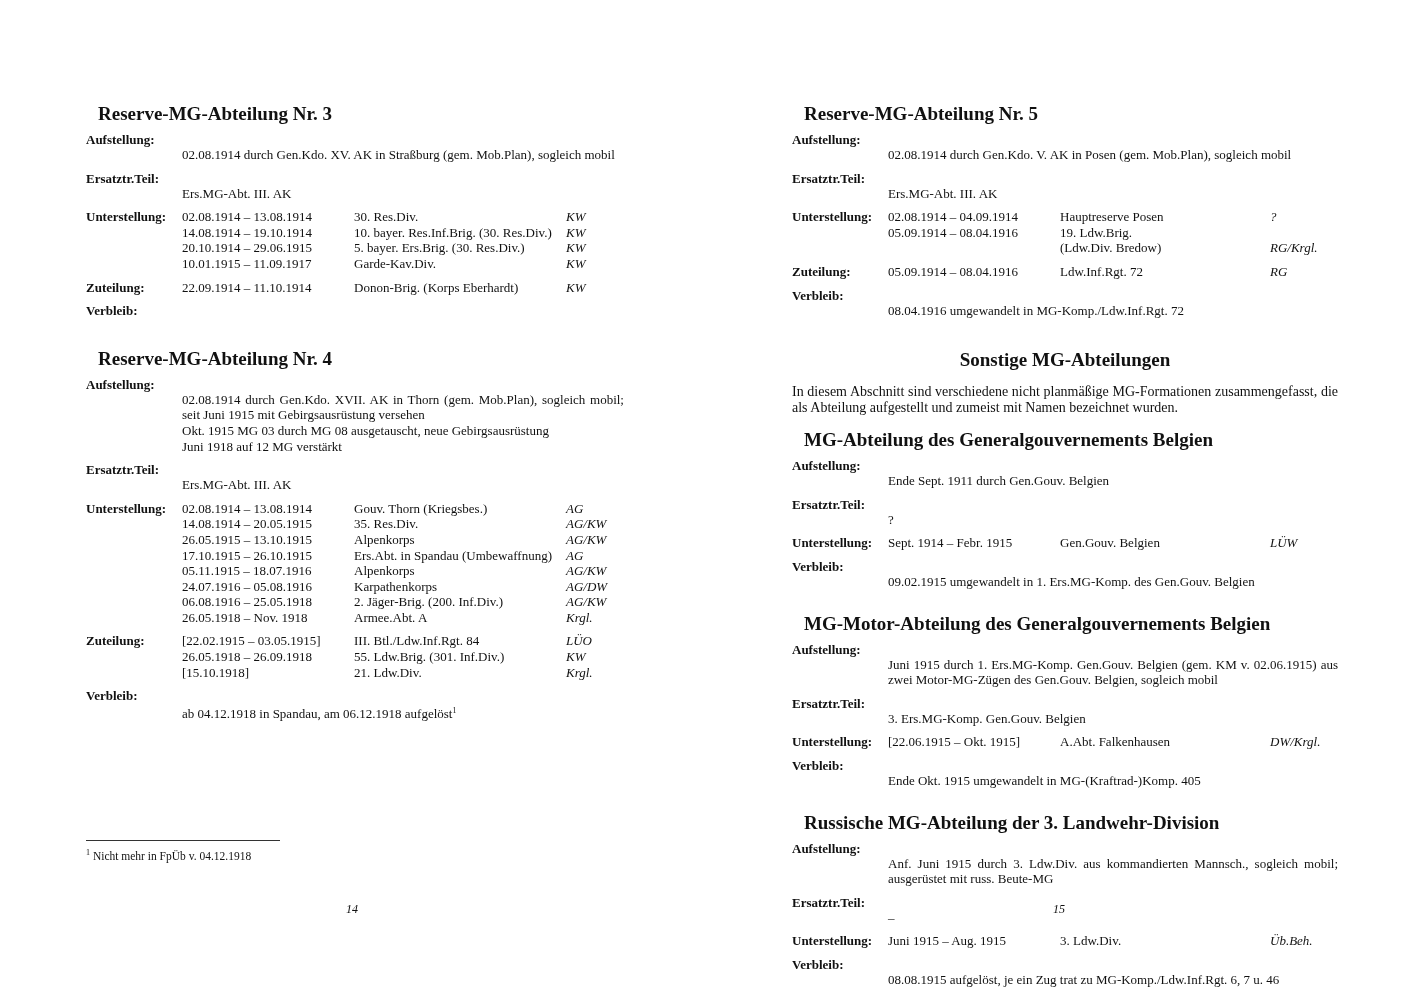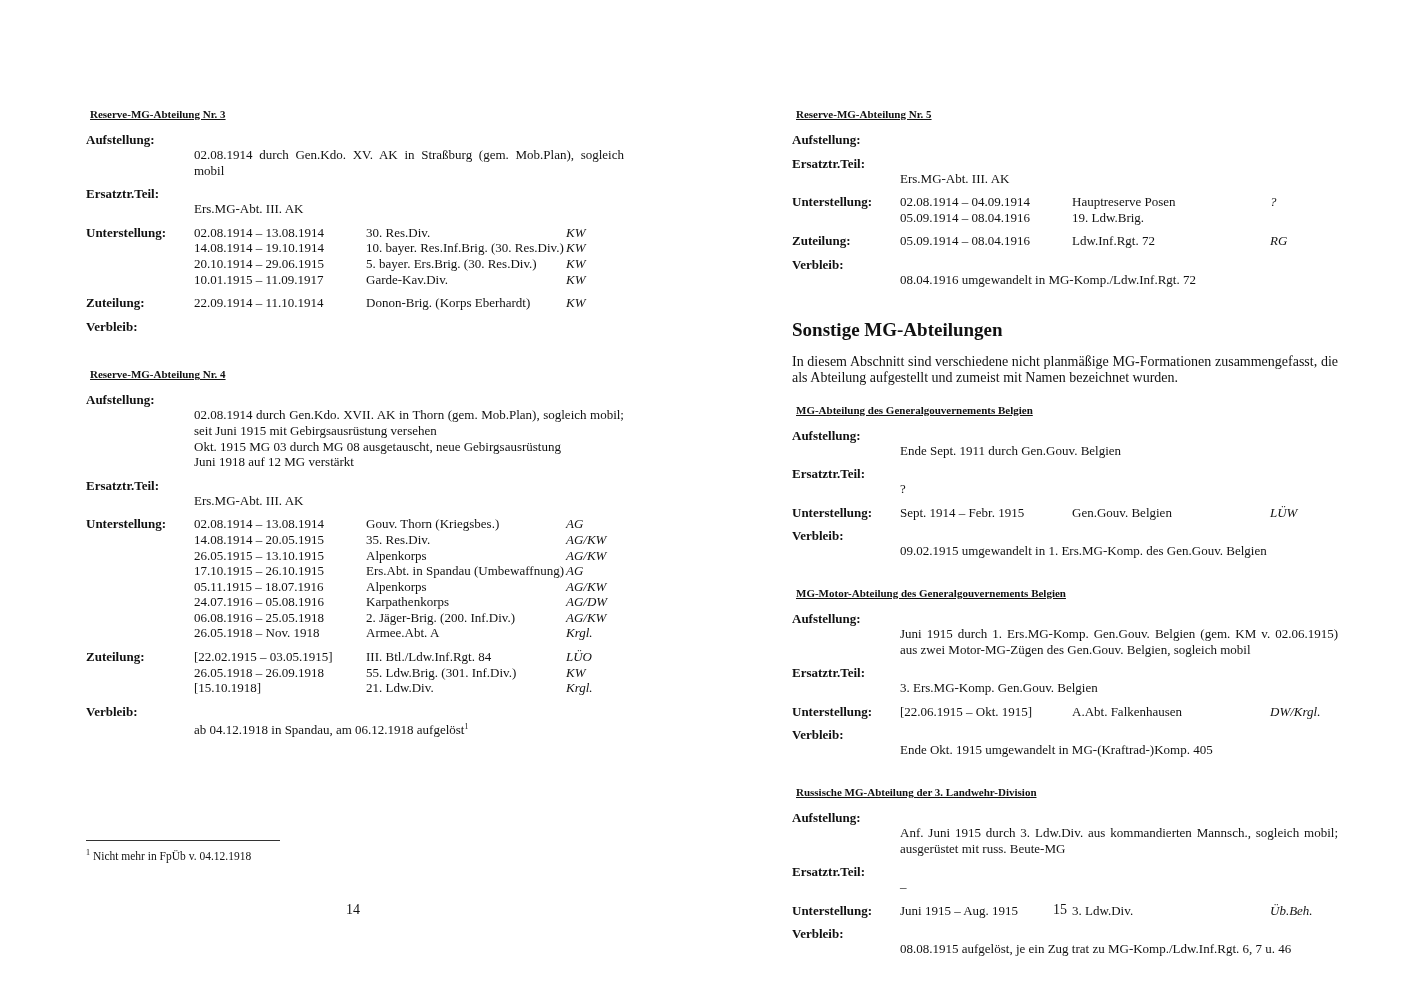--- a/index.html
+++ b/index.html
@@ -5,42 +5,42 @@
   html, body { margin:0; padding:0; background:#ffffff; }
   body { width:1414px; height:1000px; position:relative; overflow:hidden;
          font-family:"Liberation Serif","DejaVu Serif",serif; color:#111; }
   .page { position:absolute; top:0; height:1000px; }
   .page.left { left:0; width:707px; }
   .page.right { left:707px; width:707px; }
   .col { position:absolute; }
   .left .col { left:86px; width:538px; top:104px; }
   .right .col { left:85px; width:546px; top:104px; }
 
-  h2.unit { font-size:11px; font-weight:bold; margin:0 0 8px 4px; line-height:20px;text-decoration:underline; }
-  h1.section { font-size:19px; font-weight:bold; margin:0 0 12px 0; line-height:24px; }
+  h2.unit { font-size:19px; font-weight:bold; margin:0 0 8px 12px; line-height:20px; }
+  h1.section { font-size:19px; font-weight:bold; margin:0 0 12px 0; line-height:24px;text-align:center; }
   .intro { font-size:14px; line-height:16px; margin:0 0 14px 0; text-align:justify; }
 
-  .field { display:flex; font-size:13px; line-height:15.6px; margin-bottom:8px;gap:12px; }
+  .field { display:flex; font-size:13px; line-height:15.6px; margin-bottom:8px; }
   .field .lbl { width:96px; flex:none; font-weight:bold; }
   .left .field .lbl { width:96px; }
   .right .field .lbl { width:96px; }
   .field .val { flex:1; text-align:justify;margin-top:15px; }
   .rows { flex:1; }
   .row { display:flex; }
   .row .date { width:172px; flex:none; }
   .row .unitname { flex:1; }
   .row .src { width:58px; flex:none; font-style:italic; }
   .right .row .src { width:68px; }
   .sp-large { height:22px; }
   .sp-mid { height:16px; }
 
   .footnote-rule { position:absolute; left:86px; top:840px; width:194px; border-top:1px solid #333; }
   .footnote { position:absolute; left:86px; top:848px; font-size:11.5px; }
   .footnote sup { font-size:8px; }
-  .pagenum { position:absolute; top:902px; font-size:14px; }
+  .pagenum { position:absolute; top:902px; font-size:12px;font-style:italic; }
   .left .pagenum { left:346px; }
   .right .pagenum { left:346px; }
   sup.fn { font-size:8px; }
 </style>
 </head>
 <body>
 
 <div class="page left">
   <div class="col">
 
@@ -182,38 +182,44 @@
   <div class="footnote"><sup>1</sup> <span>Nicht mehr in FpÜb v. 04.12.1918</span></div>
   <div class="pagenum">14</div>
 </div>
 
 <div class="page right">
   <div class="col">
 
     <h2 class="unit">Reserve-MG-Abteilung Nr. 5</h2>
     <div class="field">
       <div class="lbl">Aufstellung:</div>
+      <div class="val">02.08.1914 durch Gen.Kdo. V. AK in Posen (gem. Mob.Plan), sogleich mobil</div>
     </div>
     <div class="field">
       <div class="lbl">Ersatztr.Teil:</div>
       <div class="val">Ers.MG-Abt. III. AK</div>
     </div>
     <div class="field">
       <div class="lbl">Unterstellung:</div>
       <div class="rows">
           <div class="row">
             <span class="date">02.08.1914 – 04.09.1914</span>
             <span class="unitname">Hauptreserve Posen</span>
             <span class="src">?</span>
           </div>
           <div class="row">
             <span class="date">05.09.1914 – 08.04.1916</span>
             <span class="unitname">19. Ldw.Brig.</span>
             <span class="src"></span>
           </div>
+          <div class="row">
+            <span class="date"></span>
+            <span class="unitname">(Ldw.Div. Bredow)</span>
+            <span class="src">RG/Krgl.</span>
+          </div>
         </div>
     </div>
     <div class="field">
       <div class="lbl">Zuteilung:</div>
       <div class="rows">
           <div class="row">
             <span class="date">05.09.1914 – 08.04.1916</span>
             <span class="unitname">Ldw.Inf.Rgt. 72</span>
             <span class="src">RG</span>
           </div>

